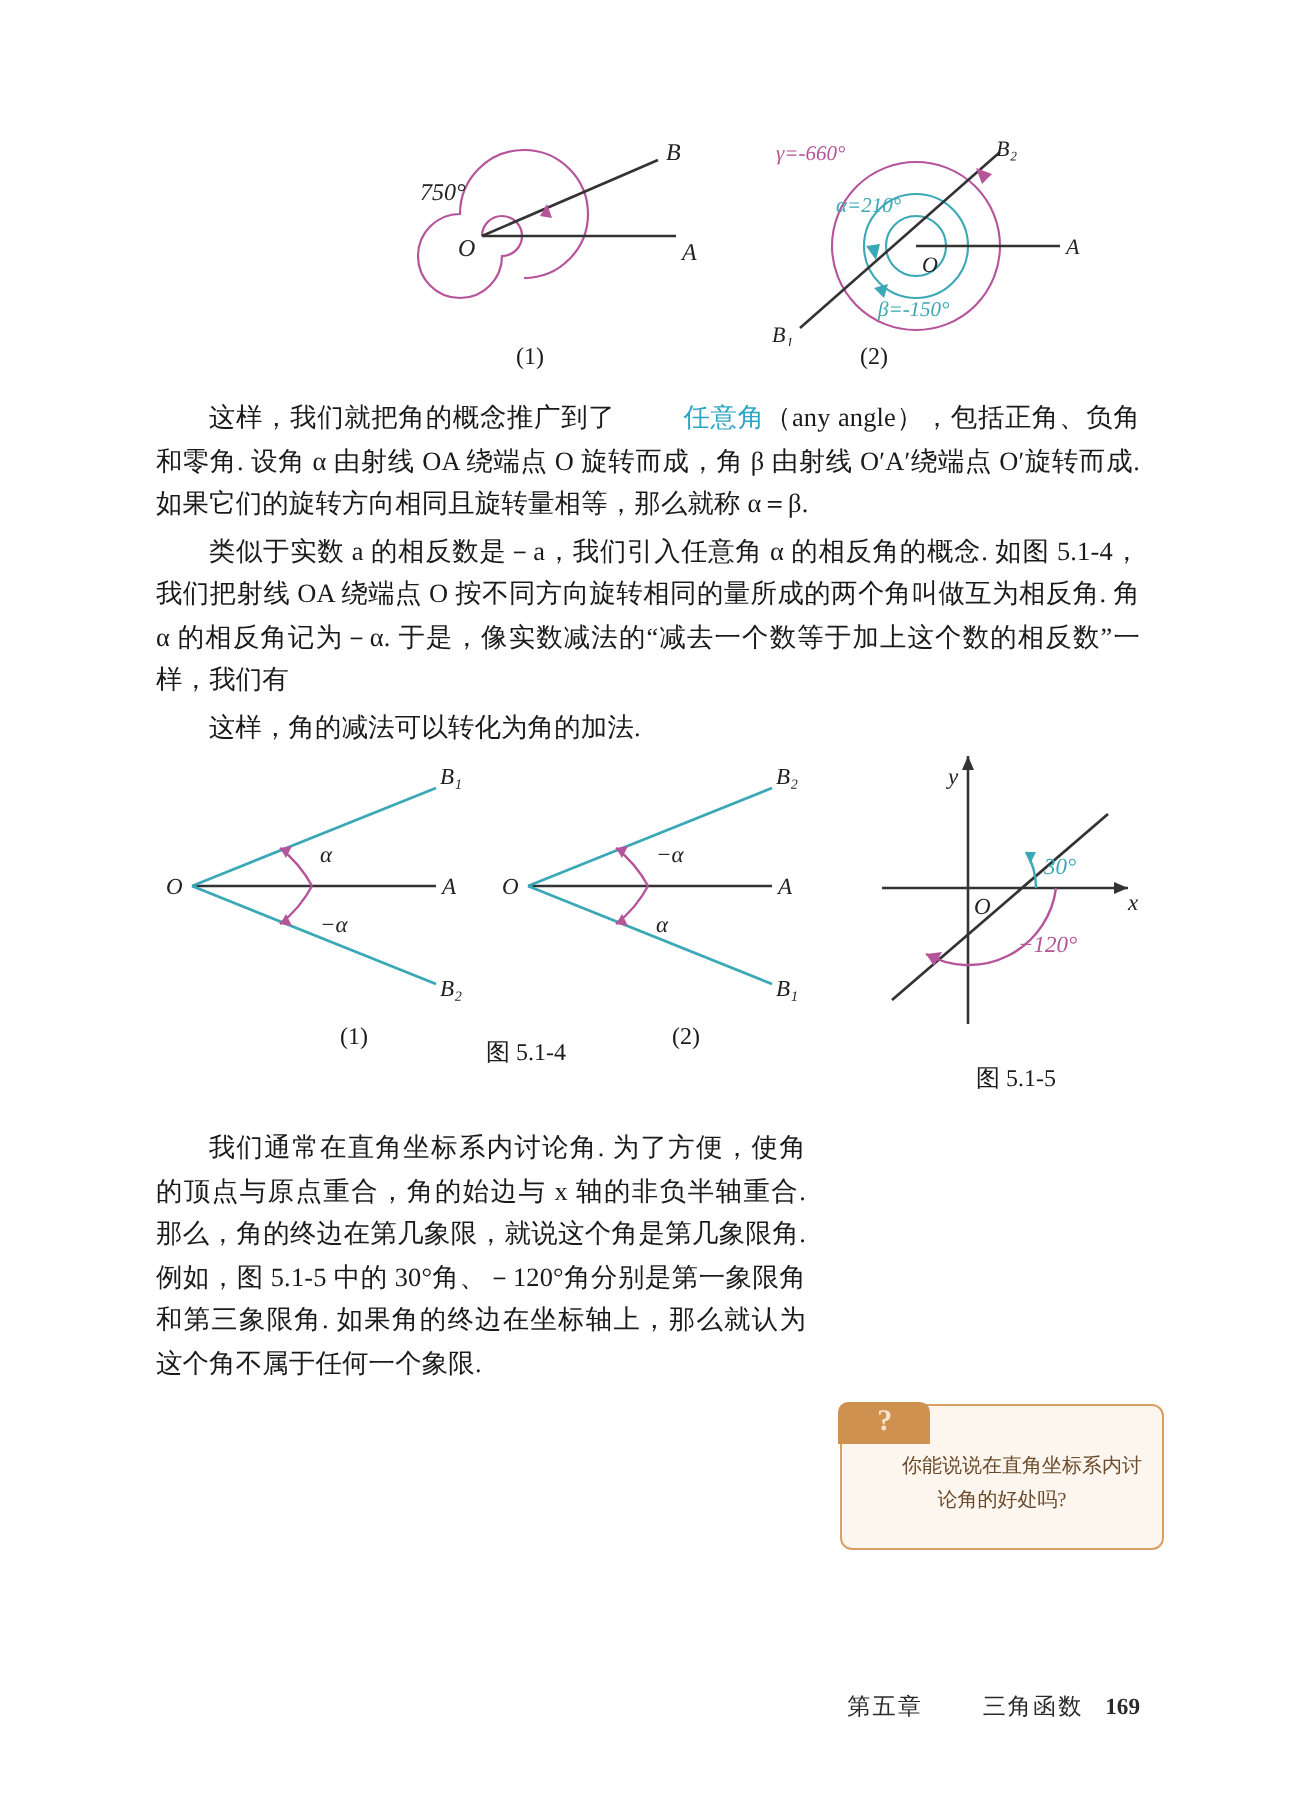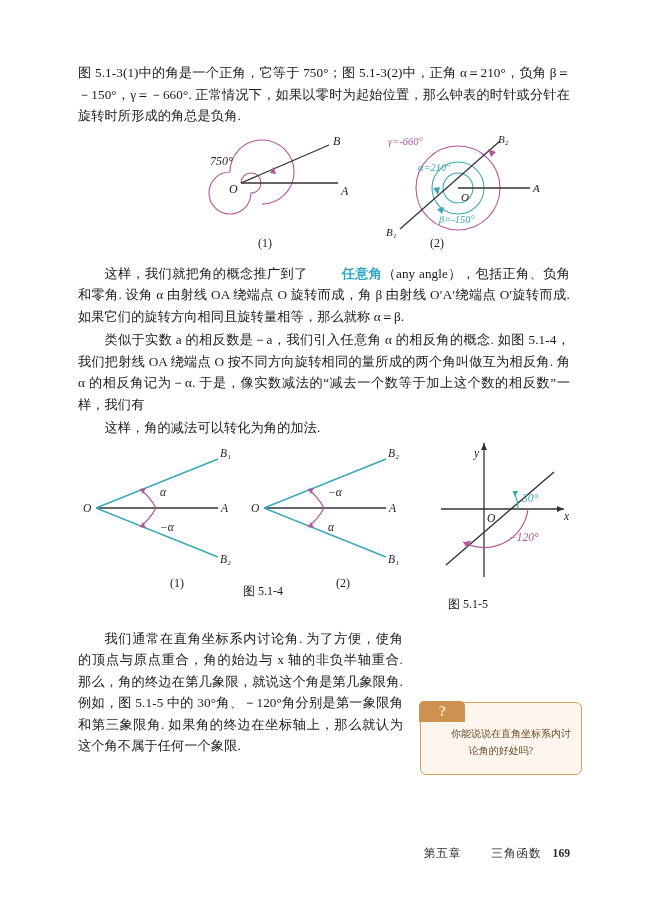--- a/index.html
+++ b/index.html
@@ -32,21 +32,21 @@
     margin: 0 0 2px 0;
     font-size: 13.2px;
     line-height: 21.5px;
     text-align: justify;
     text-justify: inter-character;
     letter-spacing: 0.1px;
   }
   p.indent { text-indent: 2em; }
   .hl {
     color: #2aa5c6;
-    font-weight: bold;
+    font-weight: normal;
     margin-left: 34px;
   }
   .formula {
     margin: 3px 0 4px 0;
     text-align: center;
     font-size: 13.2px;
     font-style: italic;
   }
 
   
@@ -89,20 +89,21 @@
     top: 140px;
     width: 160px;
     text-align: center;
     font-size: 12px;
   }
   #figrow .t515 {
     position: absolute;
     left: 370px;
     top: 153px;
     width: 120px;
+    text-align: center;
     font-size: 12px;
   }
 
   
   .callout {
     position: absolute;
     left: 420px;
     top: 702px;
     width: 162px;
     height: 73px;
@@ -152,21 +153,20 @@
     letter-spacing: 0;
   }
 </style>
 </head>
 <body>
 
 <div class="page">
 
   <div class="content">
 
-    <p class="para">图 5.1-3(1)中的角是一个正角，它等于 750°；图 5.1-3(2)中，正角 α＝210°，负角 β＝－150°，γ＝－660°. 正常情况下，如果以零时为起始位置，那么钟表的时针或分针在旋转时所形成的角总是负角.</p>
 
     <div id="fig513" class="fig-block">
 
       <svg width="210" height="100" viewBox="0 0 210 100" style="position:absolute;left:105px;top:2px;">
 
         <path d="M 58 48
                  a 10 10 0 1 1 10 10
                  a 21 21 0 1 1 -21 -21
                  a 32 32 0 1 1 32 32" fill="none" stroke="#b5549a" stroke-width="1.1"></path>
 

